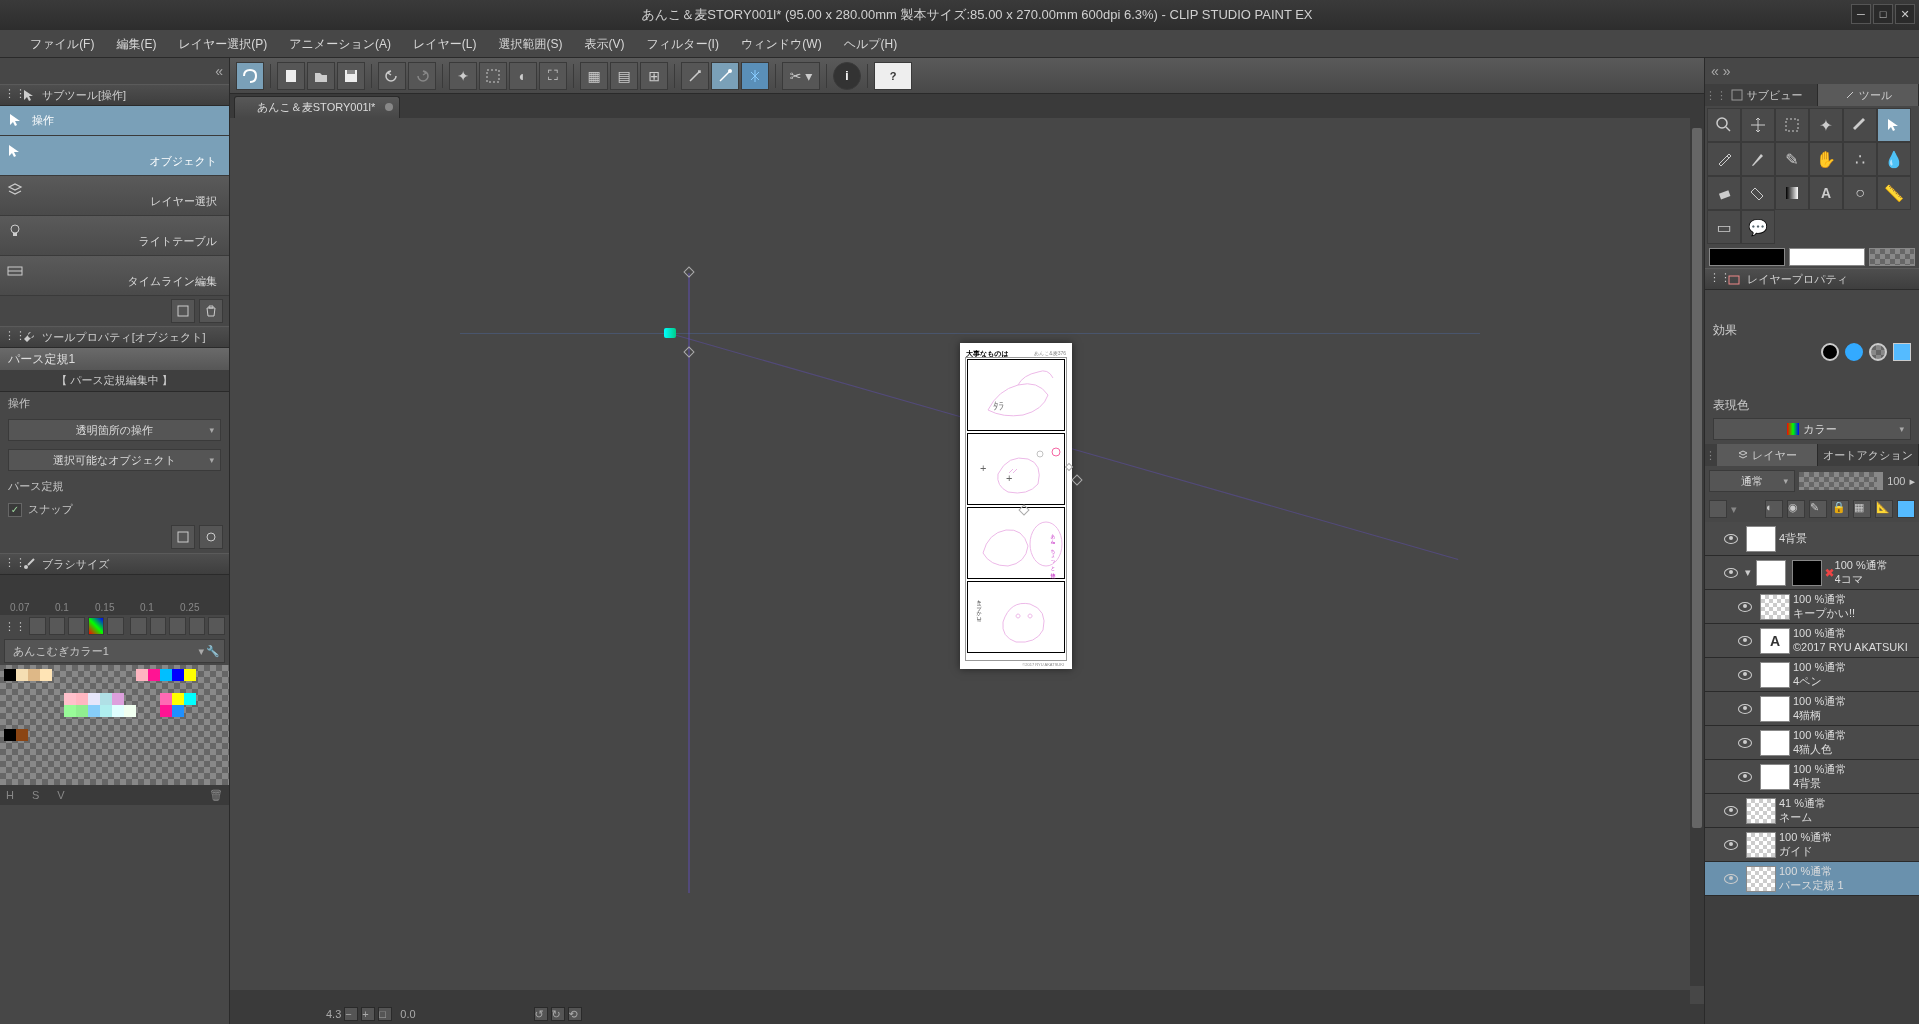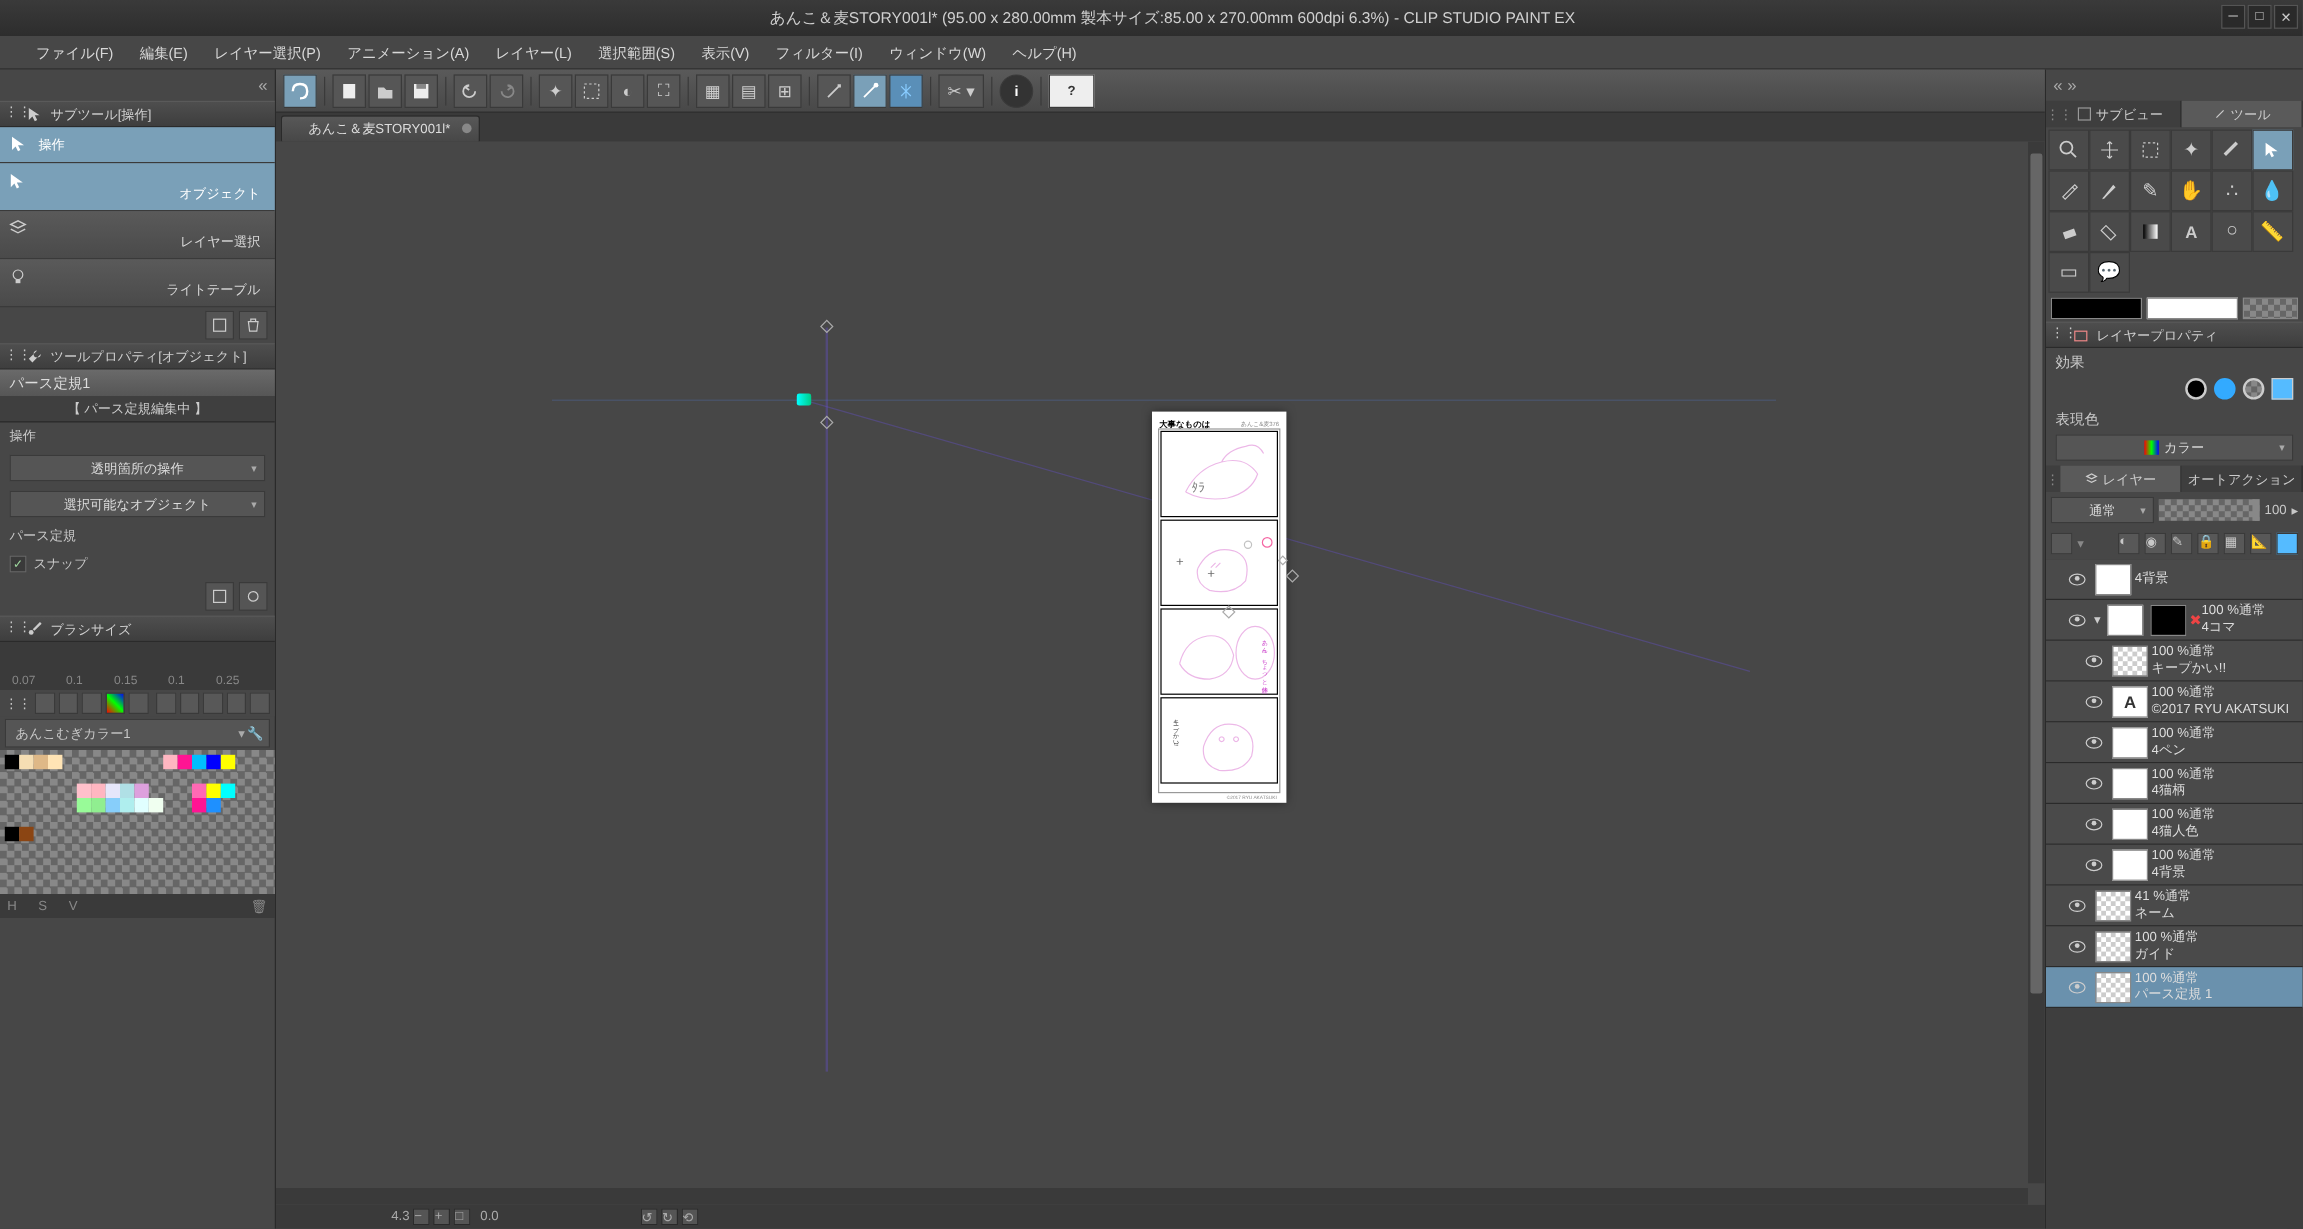--- a/index.html
+++ b/index.html
@@ -87,21 +87,21 @@
 .rtab { flex:1; height:100%; display:flex; align-items:center; justify-content:center; gap:3px; border-right:1px solid #2a2a2a; color:#ccc; font-size:10px; cursor:pointer; }
 .rtab.active { background:#5a5a5a;align-items:center; }
 .tool-grid { display:flex; flex-wrap:wrap; padding:2px; gap:0; }
 .tg-btn { width:34px; height:34px; display:flex; align-items:center; justify-content:center; border:1px solid #3a3a3a; background:#4a4a4a; cursor:pointer; color:#ccc; font-size:16px; }
 .tg-btn.active { background:#7aa0b8; color:#fff; }
 
 .color-strip { height:22px; display:flex; padding:2px 4px; gap:4px; }
 .color-box { flex:1; border:1px solid #888; }
 
 .lp-section { padding:4px 8px; }
-.lp-label { color:#ccc; font-size:12px; margin-bottom:4px; display:block; }
+.lp-label { color:#ccc; font-size:12px; margin-bottom:4px; display:block;margin-top:28px; }
 .lp-row { display:flex; align-items:center; gap:6px; justify-content:flex-end; }
 .circ { width:18px; height:18px; border-radius:50%; border:2px solid #ccc; }
 
 .layer-ctrl { display:flex; align-items:center; padding:4px; gap:4px; flex-wrap:wrap; }
 .layer-list { flex:1; overflow-y:auto; background:#3e3e3e; }
 .layer-row { height:34px; display:flex; align-items:center; border-bottom:1px solid #2a2a2a; background:#4a4a4a; }
 .layer-row.selected { background:#6a91ad; }
 .lr-vis { width:24px; display:flex; align-items:center; justify-content:center; }
 .lr-thumb { width:30px; height:26px; background:repeating-conic-gradient(#ccc 0 25%,#fff 0 50%) 0 0/8px 8px; border:1px solid #888; margin:0 3px; flex-shrink:0; }
 .lr-thumb.white { background:#fff; }
@@ -179,20 +179,29 @@
       <span>レイヤー選択</span>
     </div>
     <div class="subtool-item">
       <span class="st-row-icon">
         <svg width="18" height="18" viewBox="0 0 18 18">
             <circle cx="9" cy="7" r="4" fill="none" stroke="#ccc"></circle>
             <rect x="7" y="11" width="4" height="3" fill="#ccc"></rect>
           </svg>
       </span>
       <span>ライトテーブル</span>
+    </div>
+    <div class="subtool-item">
+      <span class="st-row-icon">
+        <svg width="18" height="18" viewBox="0 0 18 18">
+            <rect x="2" y="5" width="14" height="8" fill="none" stroke="#ccc"></rect>
+            <line x1="2" y1="9" x2="16" y2="9" stroke="#ccc"></line>
+          </svg>
+      </span>
+      <span>タイムライン編集</span>
     </div>
     <div class="subtool-footer">
       <div class="icon-btn">
           <svg width="14" height="14" viewBox="0 0 14 14">
             <rect x="2" y="2" width="10" height="10" fill="none" stroke="#ccc"></rect>
           </svg>
         </div>
       <div class="icon-btn">
           <svg width="14" height="14" viewBox="0 0 14 14">
             <path d="M3 4 h8 l-1 8 h-6 z M5 2 h4 v2 h-4 z" fill="none" stroke="#ccc"></path>

